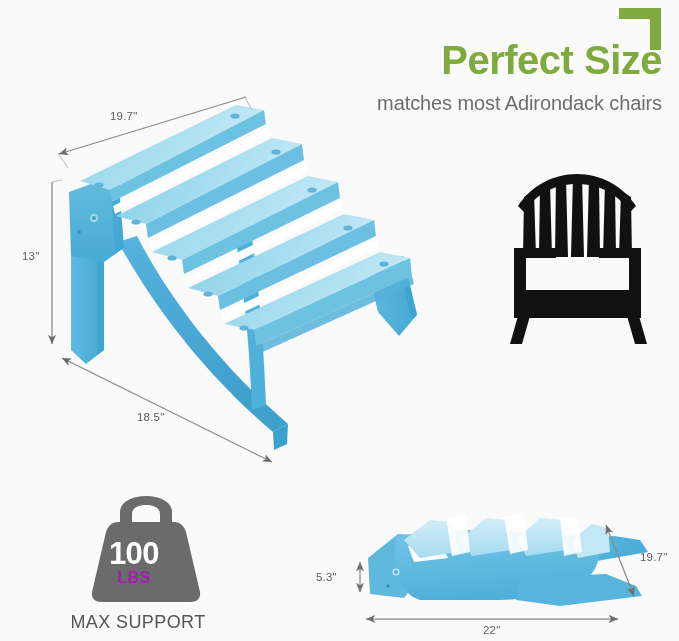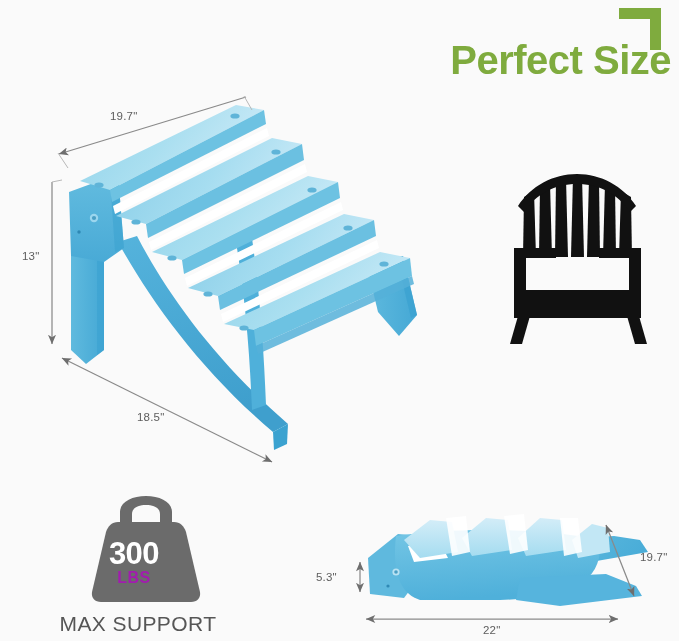--- a/index.html
+++ b/index.html
@@ -40,21 +40,21 @@
   #corner-bracket .arm-v {
     position: absolute;
     right: 0; top: 0;
     width: 11px; height: 42px;
     background: var(--brand, #7fab3e);
   }
 
   
   #headline-block {
     position: absolute;
-    right: 8px;
+    right: 17px;
     top: 38px;
     text-align: right;
     width: 480px;
   }
   #page-title {
     font-size: 40px;
     font-weight: bold;
     color: #7fab3e;
     letter-spacing: -0.5px;
     line-height: 1.1;
@@ -117,37 +117,38 @@
     color: #a21caf;
     letter-spacing: 0.5px;
     line-height: 1;
   }
   #max-support-caption {
     position: absolute;
     left: 38px;
     top: 612px;
     width: 200px;
     text-align: center;
-    font-size: 21px;
+    font-size: 18px;
     color: #565656;
     letter-spacing: 0.4px;
   }
 </style>
 </head>
 <body style="background: rgb(250, 250, 250);">
 
 <div class="stage">
 
   <div id="corner-bracket">
     <div class="arm-h"></div>
     <div class="arm-v"></div>
   </div>
 
   <div id="headline-block">
     <div id="page-title">Perfect Size</div>
+    <div id="page-subtitle">matches most Adirondack chairs</div>
   </div>
 
   <div class="svg-layer">
     <svg width="679" height="641" viewBox="0 0 679 641" xmlns="http://www.w3.org/2000/svg">
       <defs>
         <linearGradient id="slatTop" x1="0" y1="0" x2="1" y2="0.4">
           <stop offset="0%" stop-color="#8fd2ea"></stop>
           <stop offset="55%" stop-color="#aadff0"></stop>
           <stop offset="100%" stop-color="#cbeaf7"></stop>
         </linearGradient>
@@ -331,21 +332,21 @@
     </svg>
   </div>
 
   <div class="dim-label" style="left:110px; top:110px;">19.7"</div>
 
   <div class="dim-label" style="left:22px; top:250px;">13"</div>
 
   <div class="dim-label" style="left:137px; top:411px;">18.5"</div>
 
   <div id="weight-badge">
-    <div id="weight-value">300</div>
+    <div id="weight-value">100</div>
     <div id="weight-unit">LBS</div>
   </div>
   <div id="max-support-caption">MAX SUPPORT</div>
 
   <div class="dim-label" style="left:640px; top:551px;">19.7"</div>
 
   <div class="dim-label" style="left:316px; top:571px;">5.3"</div>
 
   <div class="dim-label" style="left:483px; top:624px;">22"</div>
 

